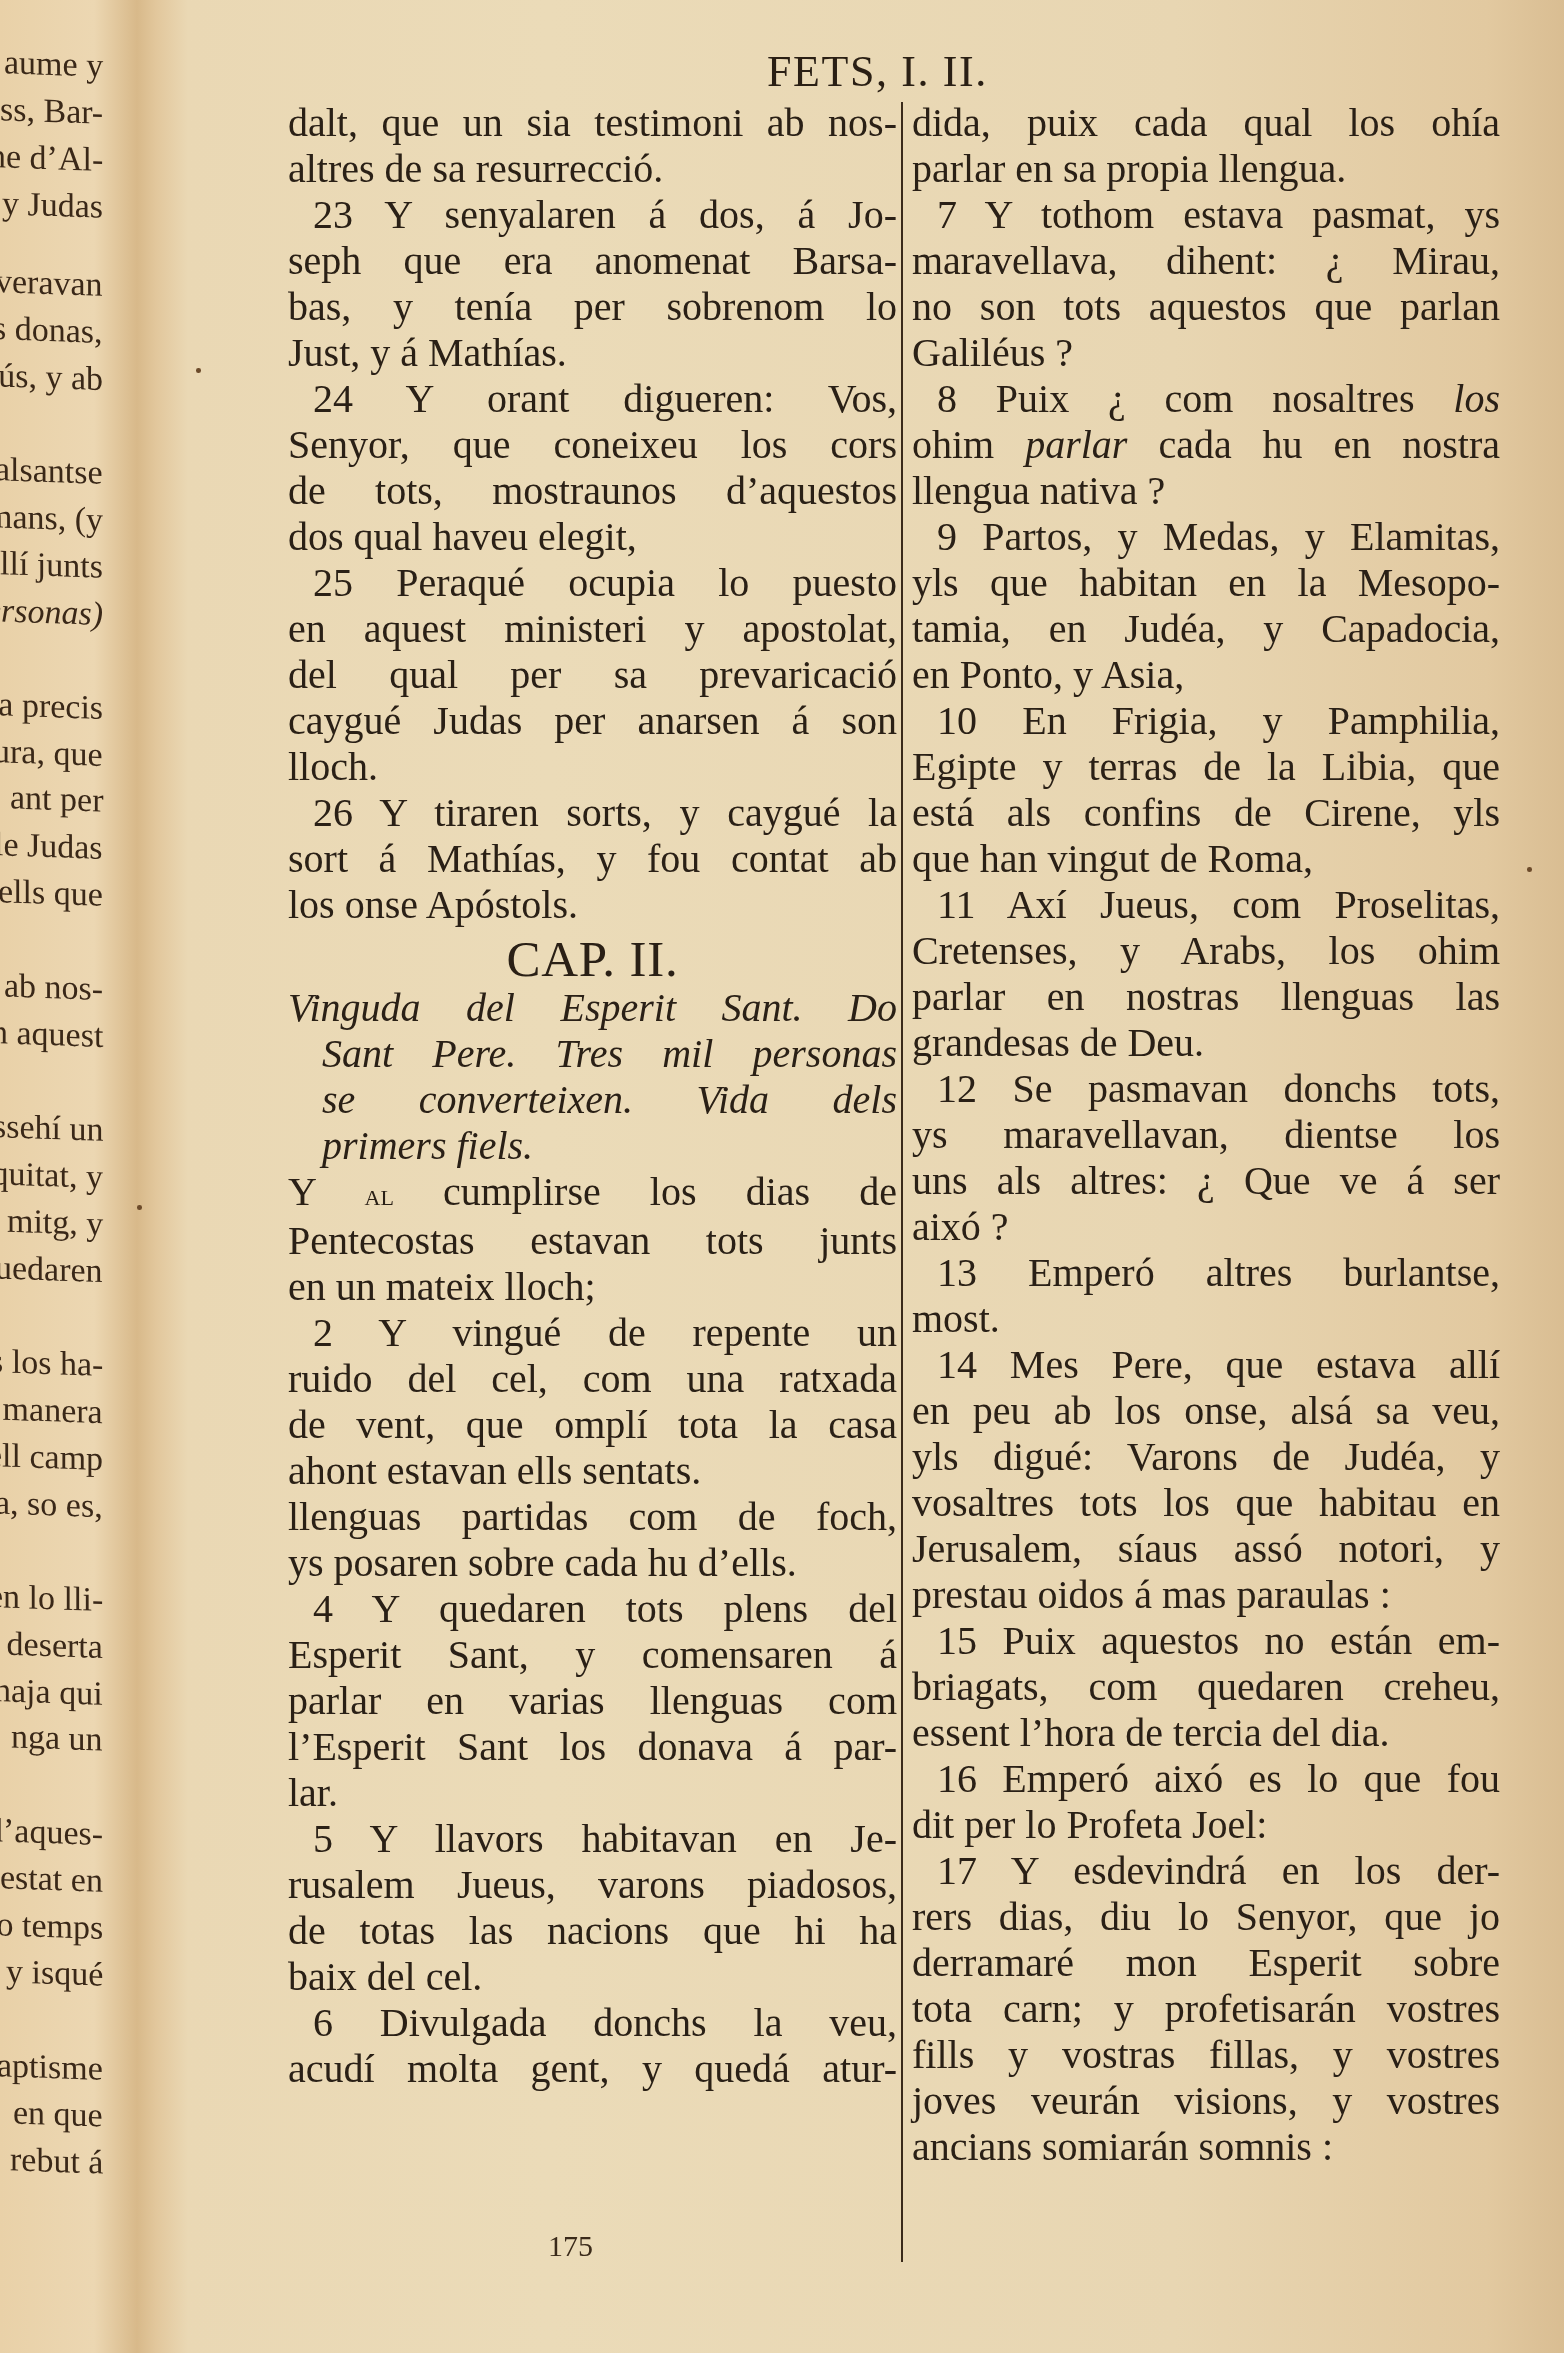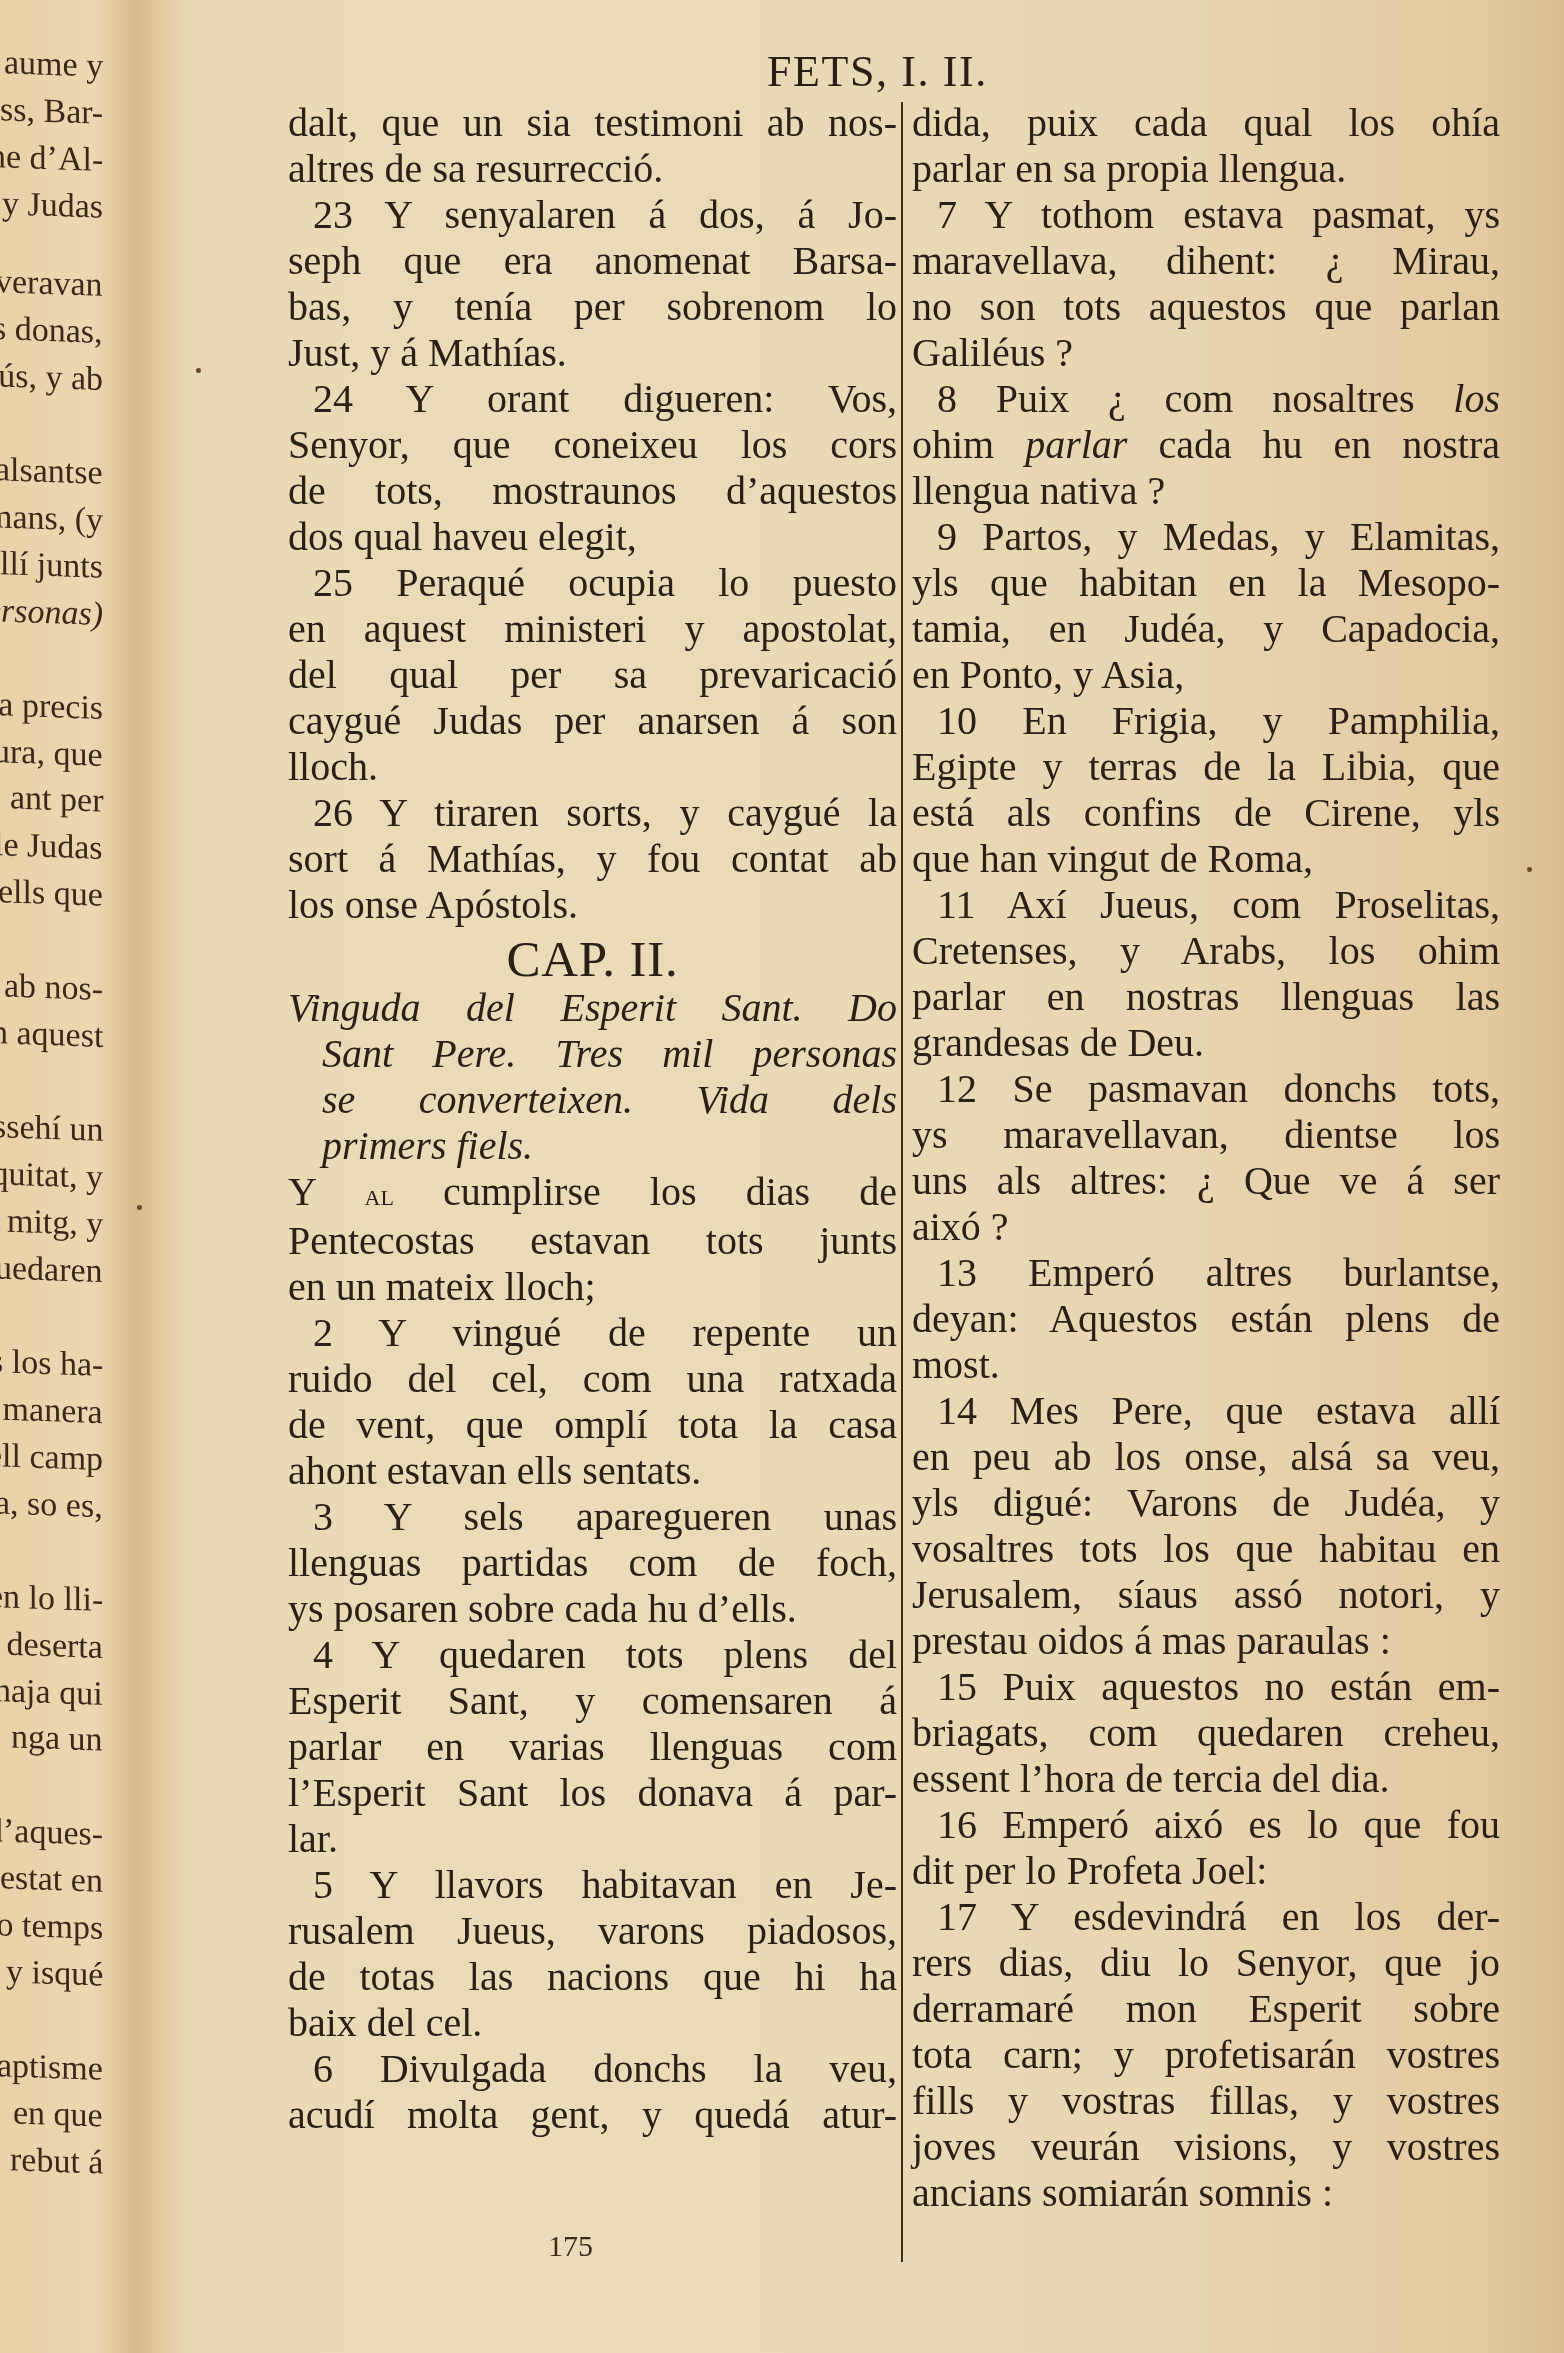--- a/index.html
+++ b/index.html
@@ -131,21 +131,20 @@
       <span>Y</span>
       <span class="sc">al</span><span> cumplirse los dias de</span>
     </span>
     <div id="leftAfter">
         <span class="line">Pentecostas estavan tots junts</span>
         <span class="line last">en un mateix lloch;</span>
         <span class="line ind">2  Y vingué de repente un</span>
         <span class="line">ruido del cel, com una ratxada</span>
         <span class="line">de vent, que omplí tota la casa</span>
         <span class="line last">ahont estavan ells sentats.</span>
-        <span class="line ind">3  Y sels aparegueren unas</span>
         <span class="line">llenguas partidas com de foch,</span>
         <span class="line last">ys posaren sobre cada hu d’ells.</span>
         <span class="line ind">4  Y quedaren tots plens del</span>
         <span class="line">Esperit Sant, y comensaren á</span>
         <span class="line">parlar en varias llenguas com</span>
         <span class="line">l’Esperit Sant los donava á par-</span>
         <span class="line last">lar.</span>
         <span class="line ind">5  Y llavors habitavan en Je-</span>
         <span class="line">rusalem Jueus, varons piadosos,</span>
         <span class="line">de totas las nacions que hi ha</span>
@@ -177,21 +176,20 @@
       <span class="line last">que han vingut de Roma,</span>
       <span class="line ind">11  Axí Jueus, com Proselitas,</span>
       <span class="line">Cretenses, y Arabs, los ohim</span>
       <span class="line">parlar en nostras llenguas las</span>
       <span class="line last">grandesas de Deu.</span>
       <span class="line ind">12  Se pasmavan donchs tots,</span>
       <span class="line">ys maravellavan, dientse los</span>
       <span class="line">uns als altres: ¿ Que ve á ser</span>
       <span class="line last">aixó ?</span>
       <span class="line ind">13  Emperó altres burlantse,</span>
-      <span class="line">deyan:  Aquestos están plens de</span>
       <span class="line last">most.</span>
       <span class="line ind">14  Mes Pere, que estava allí</span>
       <span class="line">en peu ab los onse, alsá sa veu,</span>
       <span class="line">yls digué:  Varons de Judéa, y</span>
       <span class="line">vosaltres tots los que habitau en</span>
       <span class="line">Jerusalem, síaus assó notori, y</span>
       <span class="line last">prestau oidos á mas paraulas :</span>
       <span class="line ind">15  Puix aquestos no están em-</span>
       <span class="line">briagats, com quedaren creheu,</span>
       <span class="line last">essent l’hora de tercia del dia.</span>

